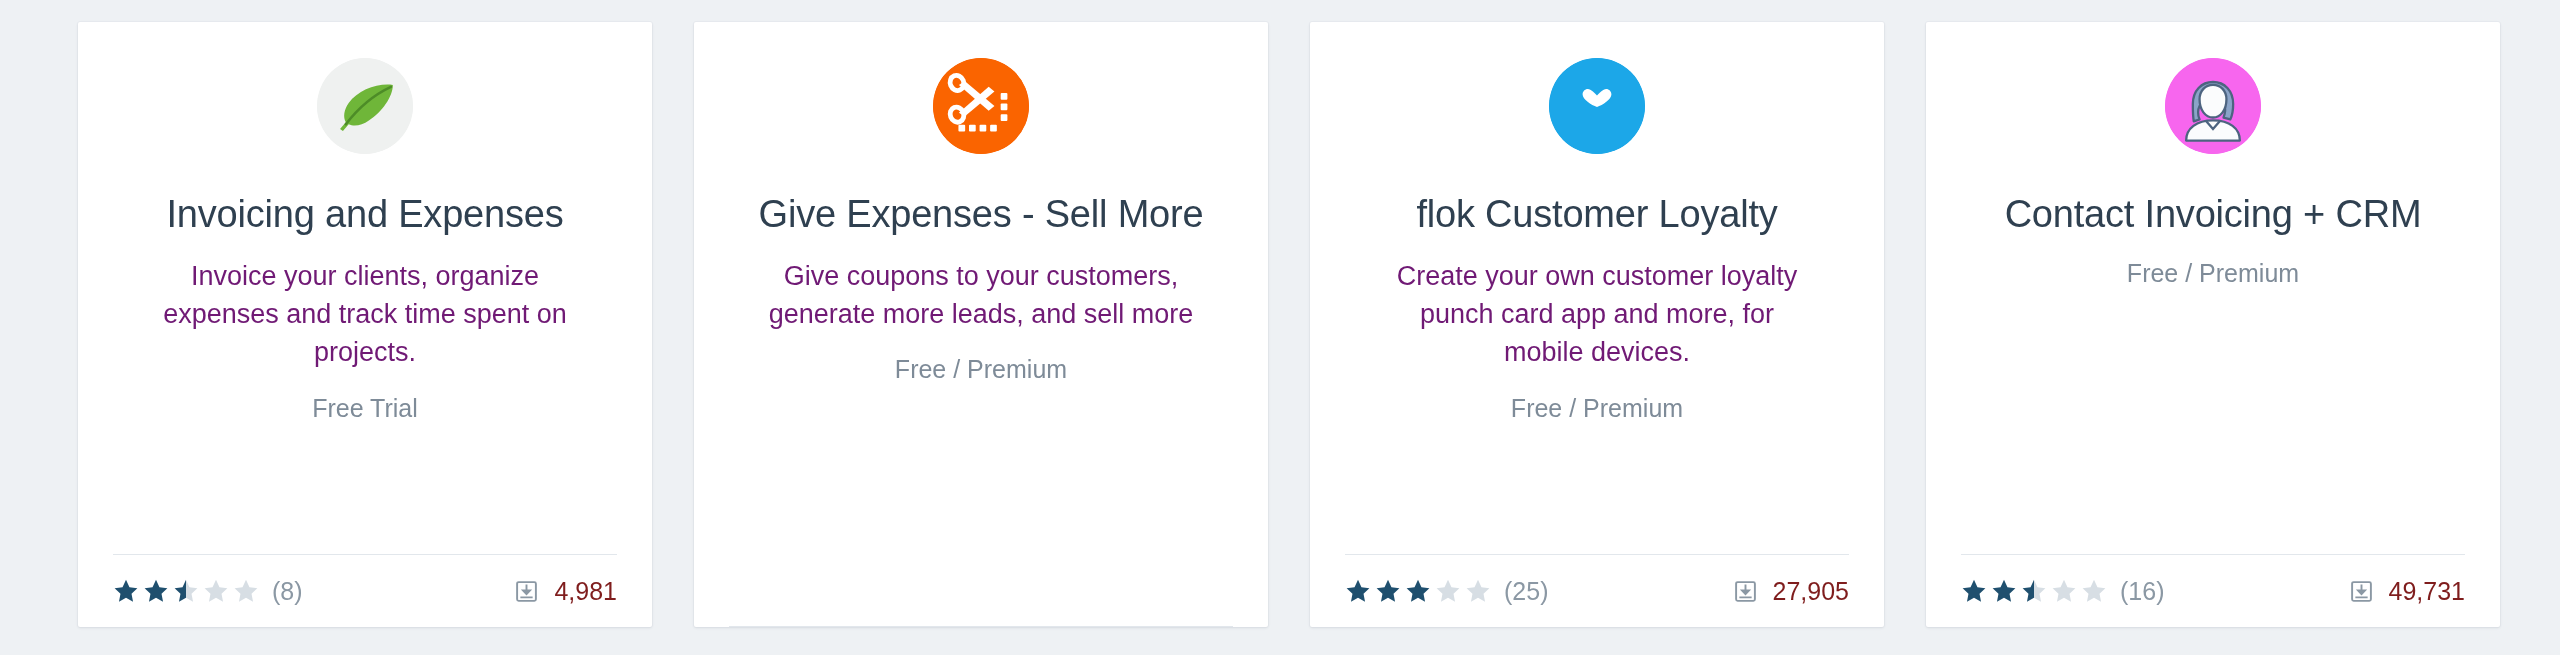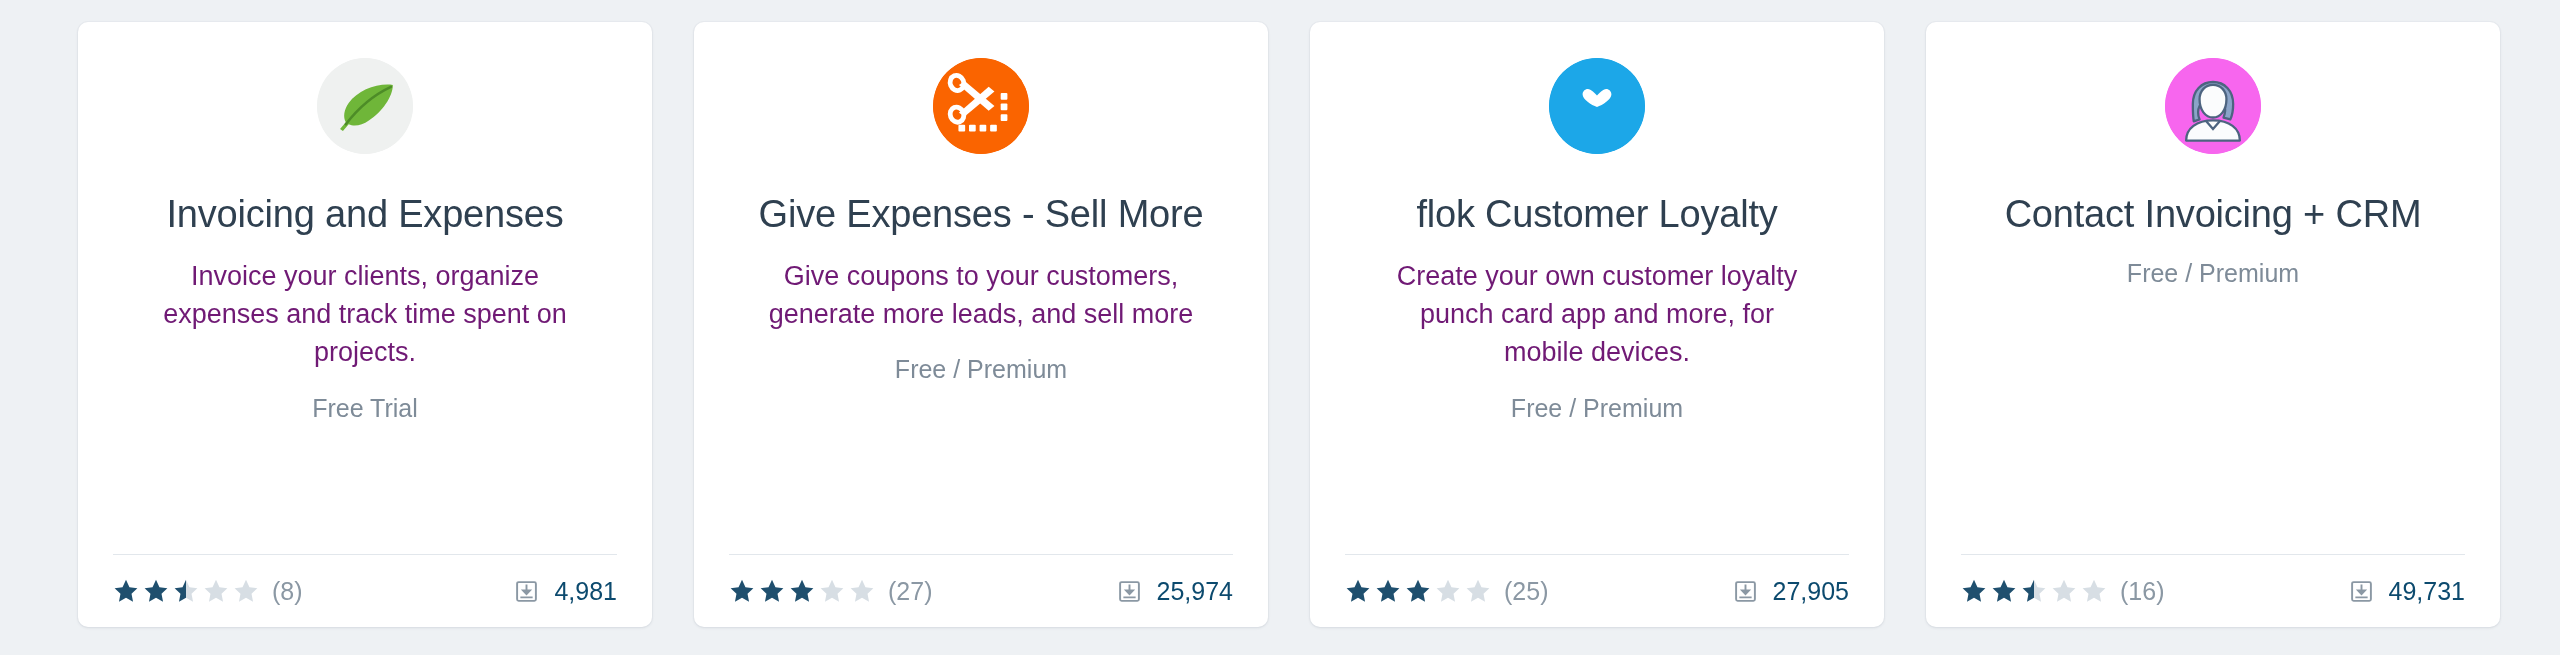--- a/index.html
+++ b/index.html
@@ -19,21 +19,21 @@
     align-items: stretch;
     gap: 42px;
     padding: 22px 60px 28px 78px;
     box-sizing: border-box;
     height: 655px;
   }
 
   .app-card {
     flex: 1 1 0;
     background: #ffffff;
-    border-radius: 10px;
+    border-radius: 2px;
     box-shadow: 0 1px 3px rgba(40, 60, 80, 0.10), 0 0 0 1px rgba(40, 60, 80, 0.025);
     display: flex;
     flex-direction: column;
     align-items: center;
     padding: 36px 35px 0 35px;
     box-sizing: border-box;
     position: relative;
   }
 
   .icon-wrap {
@@ -112,21 +112,21 @@
     color: #8b98a4;
     margin-left: 9px;
     line-height: 1;
   }
 
   .installs {
     display: flex;
     align-items: center;
     gap: 16px;
     font-size: 25px;
-    color: #0c4a6e;
+    color: #7f1d1d;
   }
 
   .install-icon { width: 23px; height: 23px; display: block; }
 </style>
 </head>
 <body>
 
 <div id="app-grid">
     <div class="app-card">
       <div class="icon-wrap" style="background: rgb(239, 241, 240);">
@@ -194,47 +194,20 @@
             <rect x="37.5" y="69.5" width="7" height="7" rx="1" fill="#ffffff"></rect>
             <rect x="26.5" y="69.5" width="7" height="7" rx="1" fill="#ffffff"></rect>
           </g>
         </svg>
       </div>
       <div class="app-title">Give Expenses - Sell More</div>
       <div class="app-desc">Give coupons to your customers, generate more leads, and sell more</div>
       <div class="app-price">Free / Premium</div>
       <div class="card-spacer"></div>
       <div class="divider"></div>
-      <div class="card-footer">
-        <div class="rating">
-          <svg class="star" viewBox="0 0 24 24">
-            <path d="M12 1.6l3.2 6.9 7.3.9-5.4 5.1 1.4 7.4L12 18.2 5.5 21.9l1.4-7.4L1.5 9.4l7.3-.9z" fill="#1f4f6e"></path>
-          </svg>
-          <svg class="star" viewBox="0 0 24 24">
-            <path d="M12 1.6l3.2 6.9 7.3.9-5.4 5.1 1.4 7.4L12 18.2 5.5 21.9l1.4-7.4L1.5 9.4l7.3-.9z" fill="#1f4f6e"></path>
-          </svg>
-          <svg class="star" viewBox="0 0 24 24">
-            <path d="M12 1.6l3.2 6.9 7.3.9-5.4 5.1 1.4 7.4L12 18.2 5.5 21.9l1.4-7.4L1.5 9.4l7.3-.9z" fill="#1f4f6e"></path>
-          </svg>
-          <svg class="star" viewBox="0 0 24 24">
-            <path d="M12 1.6l3.2 6.9 7.3.9-5.4 5.1 1.4 7.4L12 18.2 5.5 21.9l1.4-7.4L1.5 9.4l7.3-.9z" fill="#d7dee4"></path>
-          </svg>
-          <svg class="star" viewBox="0 0 24 24">
-            <path d="M12 1.6l3.2 6.9 7.3.9-5.4 5.1 1.4 7.4L12 18.2 5.5 21.9l1.4-7.4L1.5 9.4l7.3-.9z" fill="#d7dee4"></path>
-          </svg>
-          <span class="rating-count">(27)</span>
-        </div>
-        <div class="installs">
-          <svg class="install-icon" viewBox="0 0 24 24">
-            <rect x="2.2" y="2.2" width="19.6" height="19.6" rx="1.6" fill="none" stroke="#8b98a4" stroke-width="2"></rect>
-            <path d="M12 5.6v7.2M12 14.6l-3.6-3.8h7.2zM6.6 18.1h10.8" fill="#8b98a4" stroke="#8b98a4" stroke-width="2" stroke-linecap="square"></path>
-          </svg>
-          <span>25,974</span>
-        </div>
-      </div>
     </div>
     <div class="app-card">
       <div class="icon-wrap" style="background: rgb(28, 167, 232);">
         <svg viewBox="0 0 100 100" width="96" height="96">
           <circle cx="50" cy="50" r="50" fill="#1ca7e8"></circle>
           <g>
             <path d="M35 38c0-4 4-7 8-5 3 1.5 5 4 7 6 2-2 4-4.5 7-6 4-2 8 1 8 5 0 5-9 11-15 13-6-2-15-8-15-13z" fill="#ffffff"></path>
           </g>
         </svg>
       </div>

